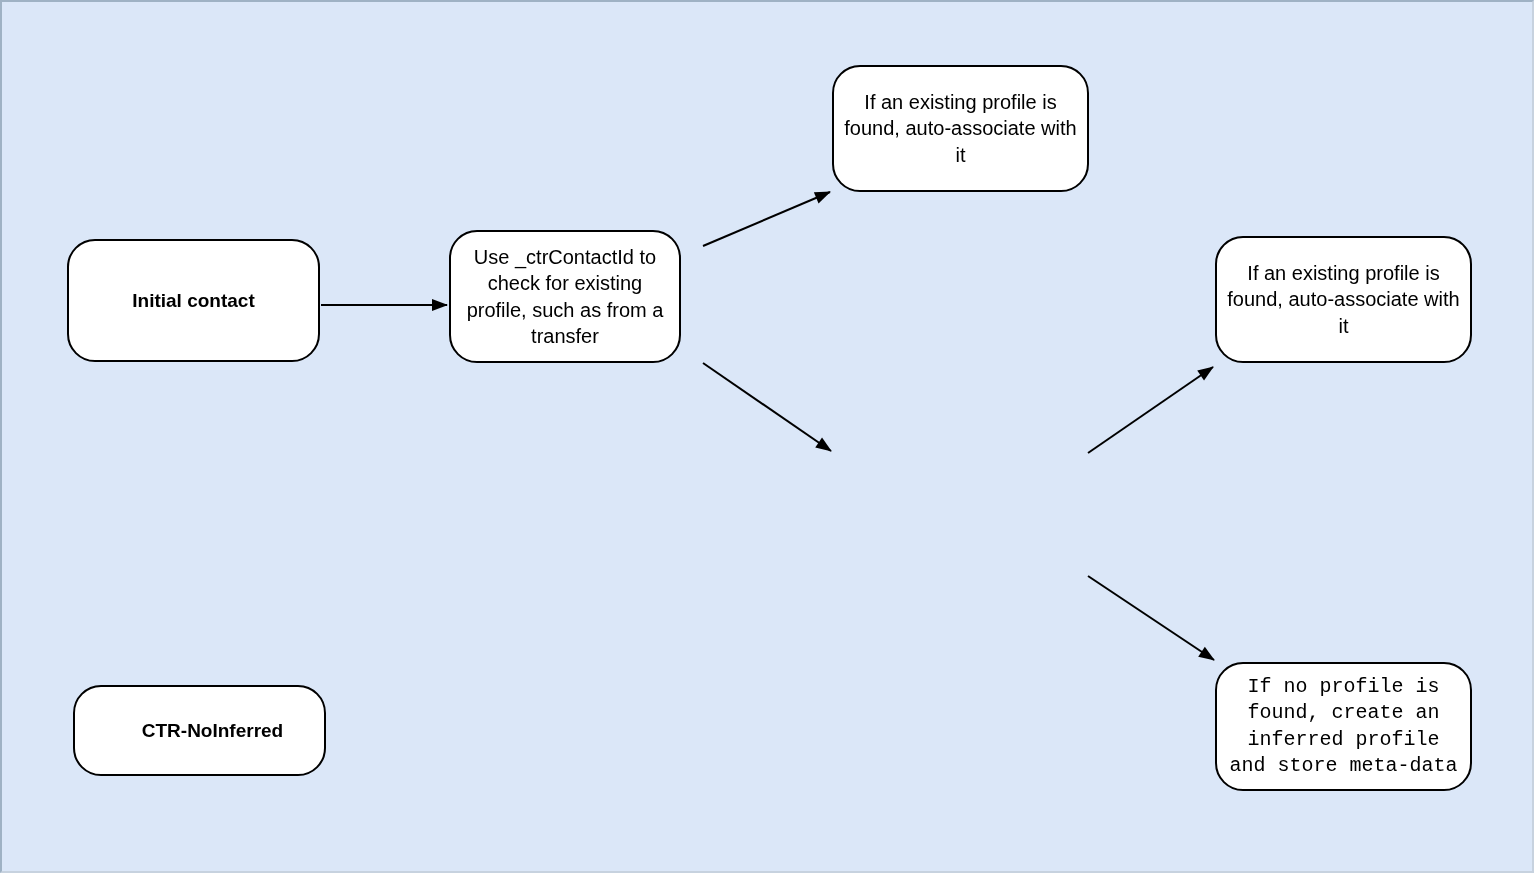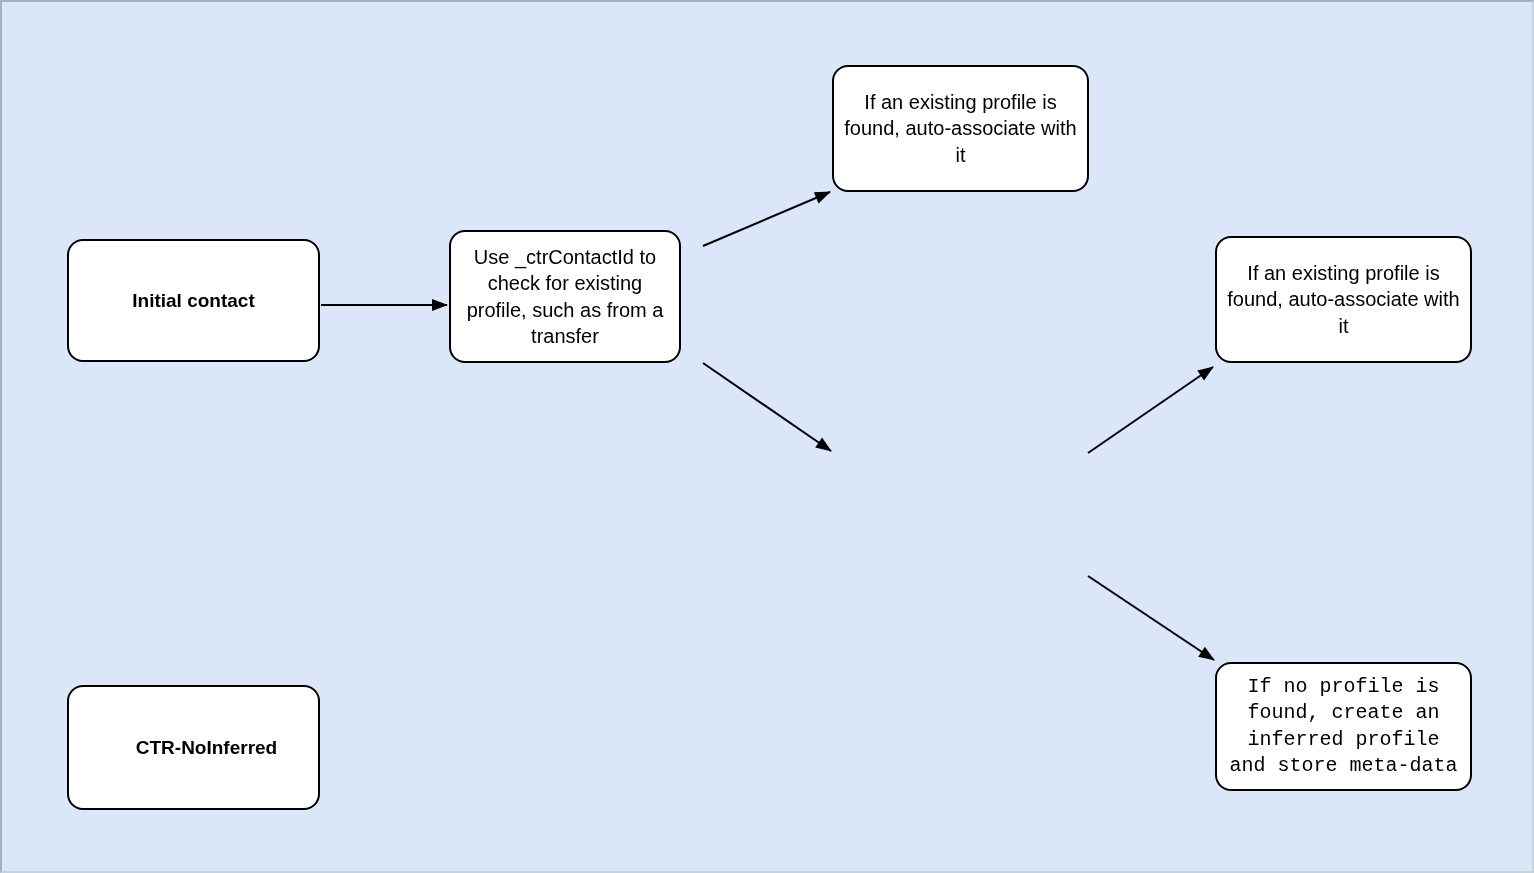--- a/index.html
+++ b/index.html
@@ -28,42 +28,42 @@
   }
   svg.edges line {
     stroke: #000000;
     stroke-width: 2;
   }
   .node {
     position: absolute;
     box-sizing: border-box;
     background: #ffffff;
     border: 2px solid #000000;
-    border-radius: 16px;
+    border-radius: 28px;
     display: flex;
     align-items: center;
     justify-content: center;
     text-align: center;
     color: #000000;
     font-size: 20px;
     line-height: 1.32;
     padding: 6px 10px;
   }
   .node.bold {
     font-weight: bold;
     font-size: 19px;
   }
   
   .n0 { left: 65px;   top: 237px; width: 253px; height: 123px; }
   .n1 { left: 447px;  top: 228px; width: 232px; height: 133px; }
   .n2 { left: 830px;  top: 63px;  width: 257px; height: 127px; }
   .n3 { left: 832px;  top: 450px; width: 255px; height: 125px; }
   .n4 { left: 1213px; top: 234px; width: 257px; height: 127px; }
   .n5 { left: 1213px; top: 660px; width: 257px; height: 129px; font-family: Liberation Mono, monospace; }
-  .n6 { left: 65px;   top: 683px; width: 253px; height: 125px; padding-left: 36px; }
+  .n6 { left: 71px;   top: 683px; width: 253px; height: 91px; padding-left: 36px; }
 </style>
 </head>
 <body>
 
 <div class="canvas">
 
   <svg class="edges" xmlns="http://www.w3.org/2000/svg">
     <defs>
       <marker id="arrowhead" markerUnits="userSpaceOnUse" markerWidth="18" markerHeight="14" refX="16" refY="7" orient="auto">
         <path d="M1,1 L17,7 L1,13 Z" fill="#000000"></path>

